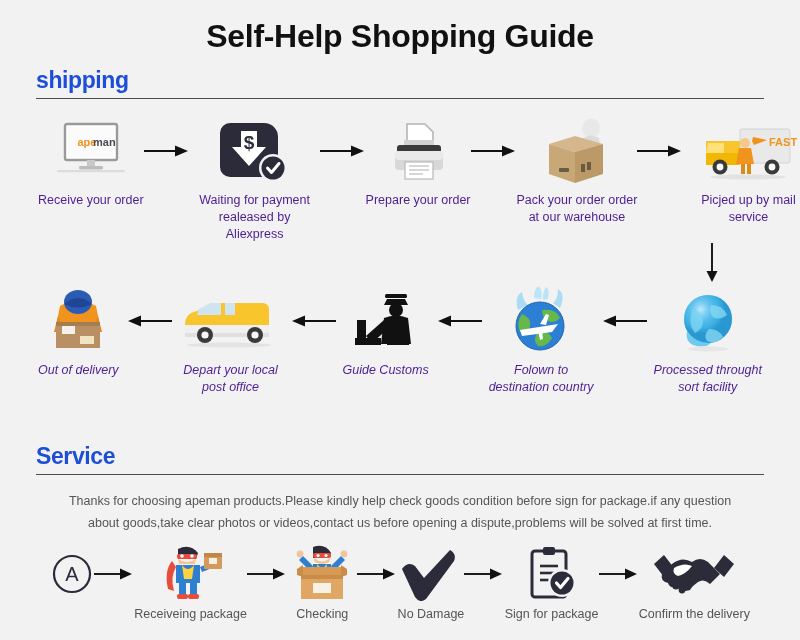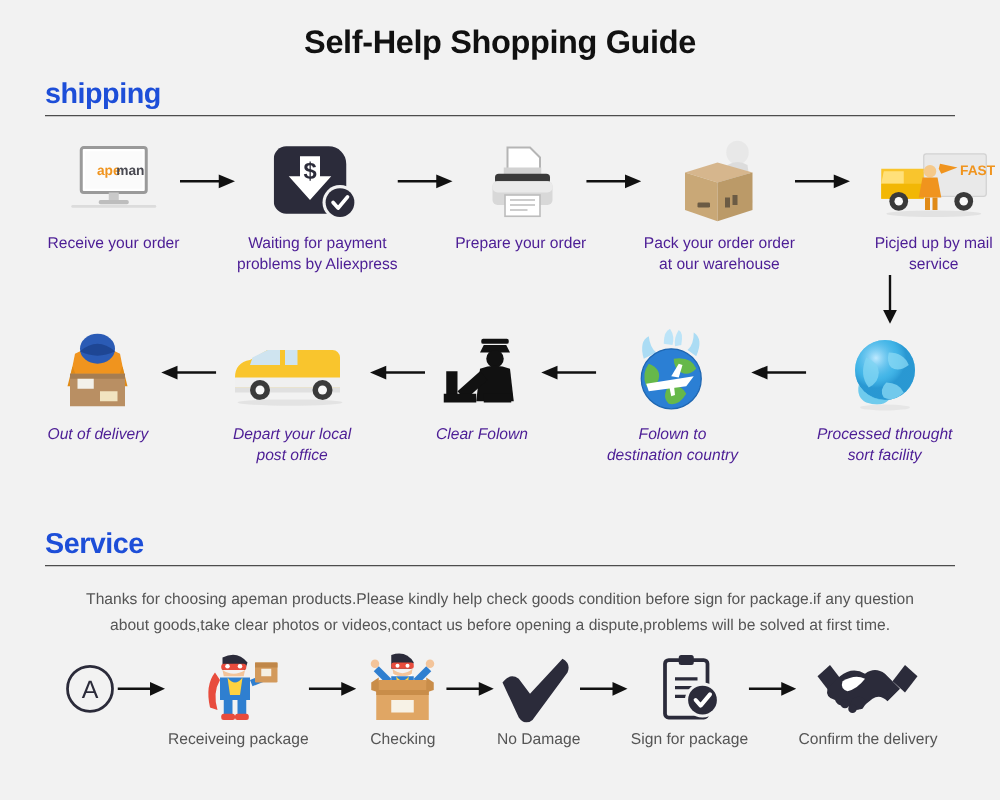--- a/index.html
+++ b/index.html
@@ -9,21 +9,21 @@
     font-family:"Liberation Sans", sans-serif;
     color:#4a4a4a;
     overflow:hidden;
     position:relative;
   }
   .page{width:800px;height:640px;position:relative;box-sizing:border-box;}
 
   
   .main-title{
     text-align:center;
-    font-size:26px;
+    font-size:32px;
     font-weight:bold;
     color:#111;
     letter-spacing:-.3px;
     margin:0;
     padding:18px 0 0 0;
   }
   .section{padding:0 24px;}
   .section-title{
     font-size:23px;
     font-weight:bold;
@@ -136,21 +136,21 @@
           <svg width="70" height="68" viewBox="0 0 70 68">
             <path d="M10 6 h34 a14 14 0 0 1 14 14 v26 a14 14 0 0 1 -14 14 h-34 a10 10 0 0 1 -10 -10 v-34 a10 10 0 0 1 10 -10 z" fill="#2b2b3a"></path>
             <path d="M21 14 h16 v16 h9 l-17 19 l-17 -19 h9 z" fill="#ffffff"></path>
             <text x="29" y="32" text-anchor="middle" font-family="Liberation Sans, sans-serif" font-size="19" font-weight="bold" fill="#2b2b3a">$</text>
             <circle cx="53" cy="51" r="14" fill="#f2f2f2"></circle>
             <circle cx="53" cy="51" r="11.5" fill="#2b2b3a"></circle>
             <polyline points="47.5,51 51.5,55.5 59,46.5" fill="none" stroke="#ffffff" stroke-width="3" stroke-linecap="round" stroke-linejoin="round"></polyline>
           </svg>
         </div>
         <div class="step-label">Waiting for payment
-problems by Aliexpress</div>
+realeased by Aliexpress</div>
       </div>
 
       <div class="arrow">
         <svg width="46" height="14" viewBox="0 0 46 14">
             <line x1="0" y1="7" x2="33" y2="7" stroke="#111" stroke-width="1.9"></line>
             <polygon points="31,1.5 44,7 31,12.5" fill="#111"></polygon>
           </svg>
       </div>
 
       <div class="step">
@@ -292,21 +292,21 @@
             <rect x="34" y="4" width="22" height="4" rx="1.5" fill="#111"></rect>
             <path d="M36 9 h18 l3 6 h-24 z" fill="#111"></path>
             <circle cx="45" cy="20" r="7" fill="#111"></circle>
             <path d="M33 28 q12 -5 24 0 l3 26 h-30 z" fill="#111"></path>
             <path d="M33 30 l-18 16 l6 7 l18 -16 z" fill="#111"></path>
             <rect x="6" y="30" width="9" height="20" fill="#111"></rect>
             <rect x="4" y="48" width="26" height="7" fill="#111"></rect>
             <rect x="36" y="48" width="22" height="7" fill="#111"></rect>
           </svg>
         </div>
-        <div class="step-label">Clear Folown</div>
+        <div class="step-label">Guide Customs</div>
       </div>
 
       <div class="arrow">
         <svg width="46" height="14" viewBox="0 0 46 14">
             <line x1="13" y1="7" x2="46" y2="7" stroke="#111" stroke-width="1.9"></line>
             <polygon points="15,1.5 2,7 15,12.5" fill="#111"></polygon>
           </svg>
       </div>
 
       <div class="step">

